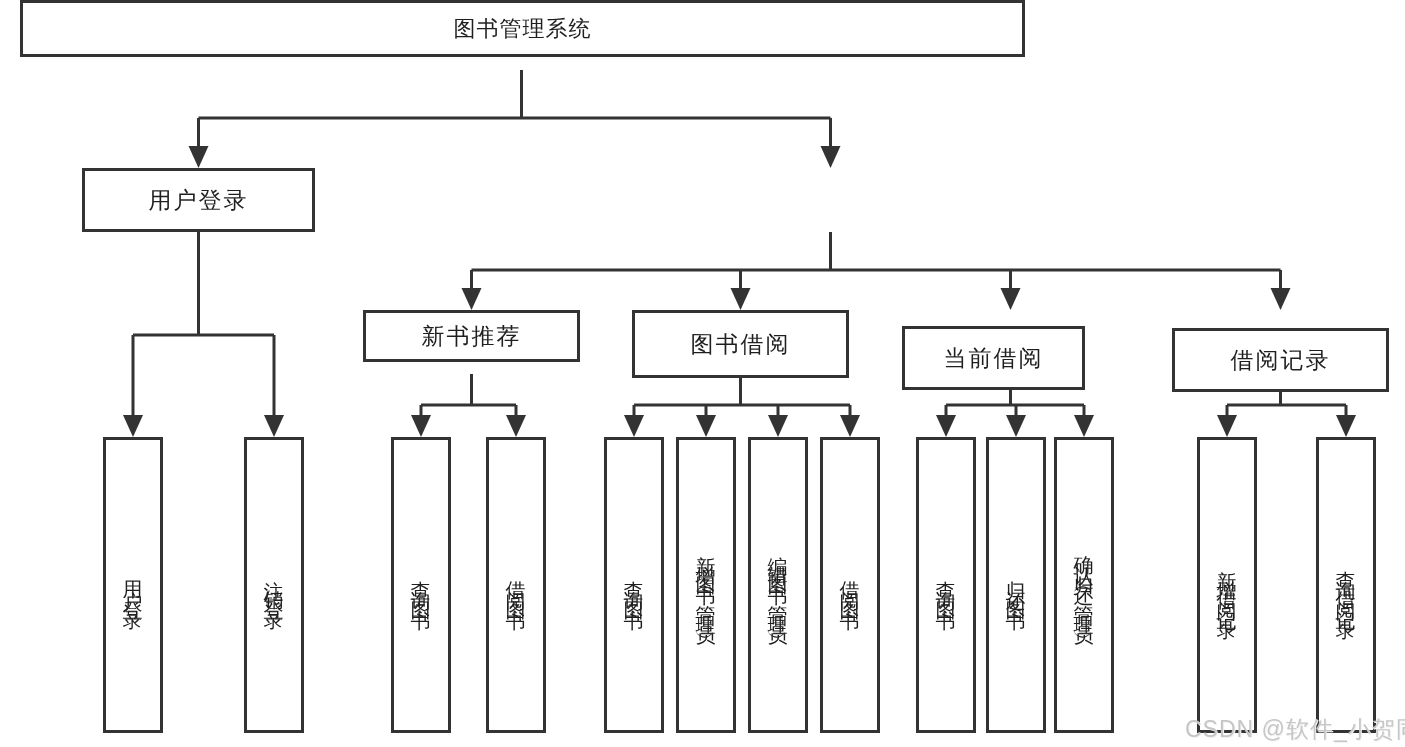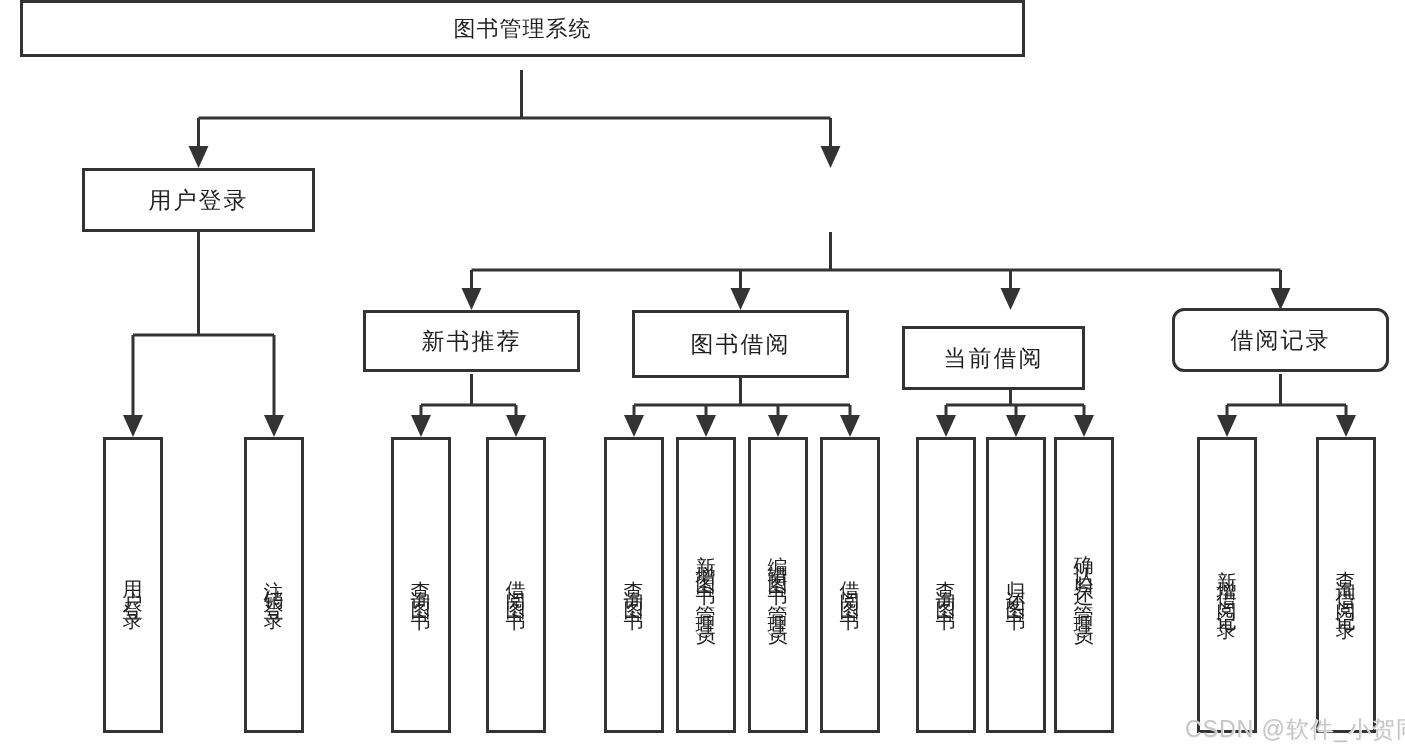--- a/index.html
+++ b/index.html
@@ -15,24 +15,24 @@
   .h-label{font-size:23px;color:#1f1f1f;letter-spacing:2px;white-space:nowrap;}
   .root-label{font-size:22px;color:#1f1f1f;letter-spacing:1px;}
   .v-label{
     writing-mode:vertical-rl;text-orientation:mixed;
     font-size:20px;color:#1f1f1f;letter-spacing:10px;line-height:1;white-space:nowrap;
   }
   
   #n-root{left:20px;top:0;width:1005px;height:57px;}
   #n-user-login{left:82px;top:168px;width:233px;height:64px;}
   #n-book-mgmt{left:714px;top:168px;width:233px;height:64px;}
-  #n-new-rec{left:363px;top:310px;width:217px;height:62px;}
+  #n-new-rec{left:363px;top:310px;width:217px;height:52px;}
   #n-book-borrow{left:632px;top:310px;width:217px;height:68px;}
   #n-cur-borrow{left:902px;top:326px;width:183px;height:64px;}
-  #n-records{left:1172px;top:308px;width:217px;height:64px;border-radius:12px;}
+  #n-records{left:1172px;top:328px;width:217px;height:64px;}
   .leaf{top:437px;width:60px;height:296px;}
   #lf-login{left:103px;}
   #lf-logout{left:244px;}
   #lf-rec-query{left:391px;}
   #lf-rec-borrow{left:486px;}
   #lf-bb-query{left:604px;}
   #lf-bb-add{left:676px;}
   #lf-bb-edit{left:748px;}
   #lf-bb-borrow{left:820px;}
   #lf-cb-query{left:916px;}

